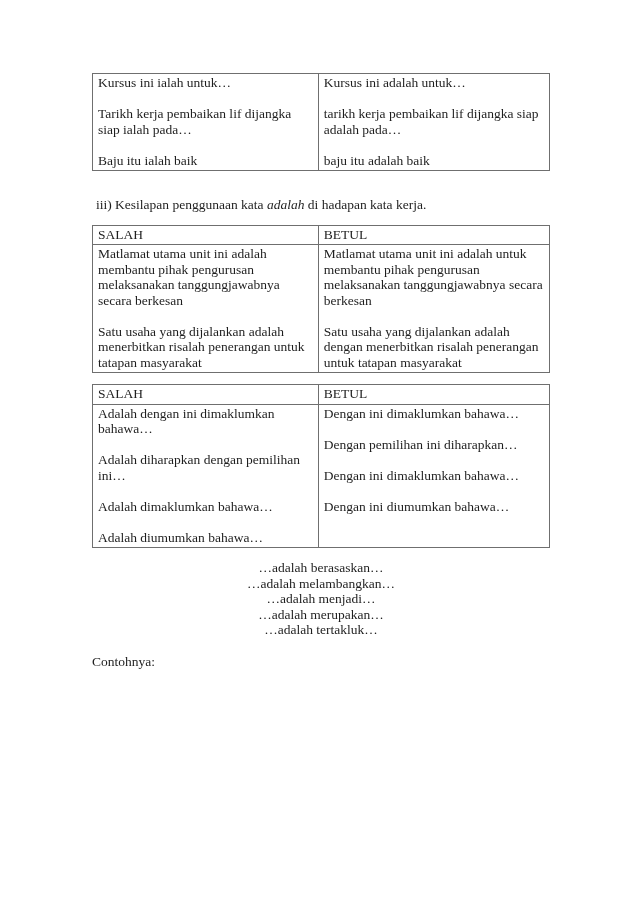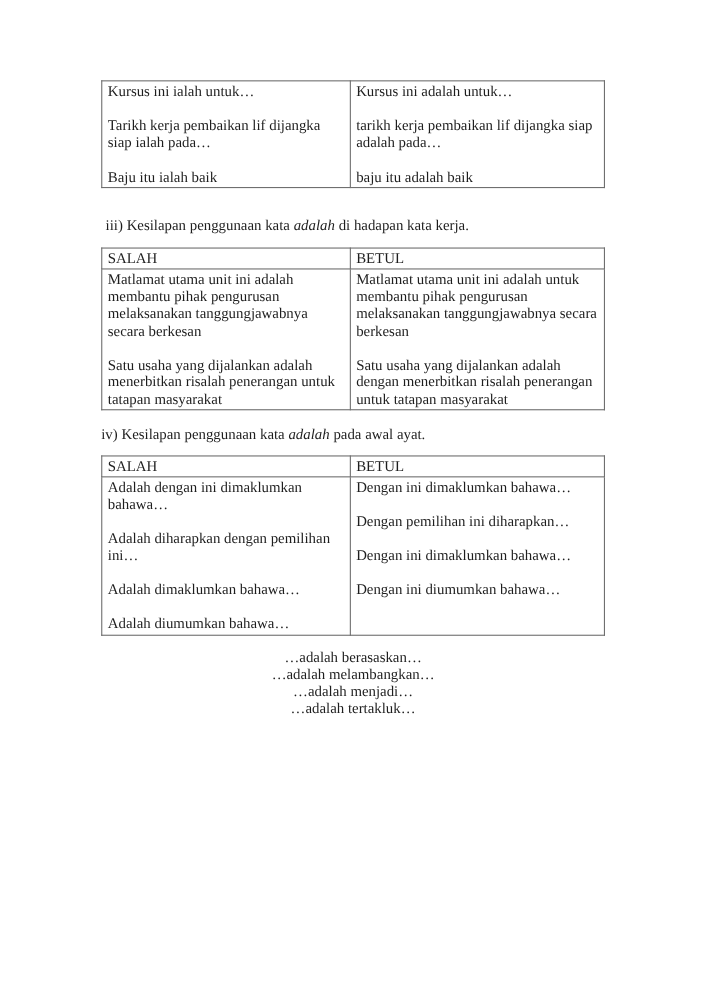--- a/index.html
+++ b/index.html
@@ -99,21 +99,20 @@
         </td>
         <td>
           <div class="lines">Matlamat utama unit ini adalah untuk membantu pihak pengurusan melaksanakan tanggungjawabnya secara berkesan
 
 Satu usaha yang dijalankan adalah dengan menerbitkan risalah penerangan untuk tatapan masyarakat</div>
         </td>
       </tr>
     </tbody>
       </table>
 
-    <p class="heading-iv"><span>iv) Kesilapan penggunaan kata </span><span class="it">adalah</span><span> pada awal ayat.</span></p>
 
     <table class="tbl t3">
       <colgroup>
           <col class="c1">
           <col class="c2">
         </colgroup>
       <tbody>
           <tr>
         <th>SALAH</th>
         <th>BETUL</th>
@@ -139,20 +138,21 @@
         </td>
       </tr>
     </tbody>
       </table>
 
 
     <div class="ungkapan-list">
       <div>…adalah berasaskan…</div>
       <div>…adalah melambangkan…</div>
       <div>…adalah menjadi…</div>
+      <div>…adalah merupakan…</div>
       <div>…adalah tertakluk…</div>
     </div>
 
     <p class="contohnya">Contohnya:</p>
 
     <table class="tbl t4">
       <colgroup>
           <col class="c1">
           <col class="c2">
         </colgroup>

